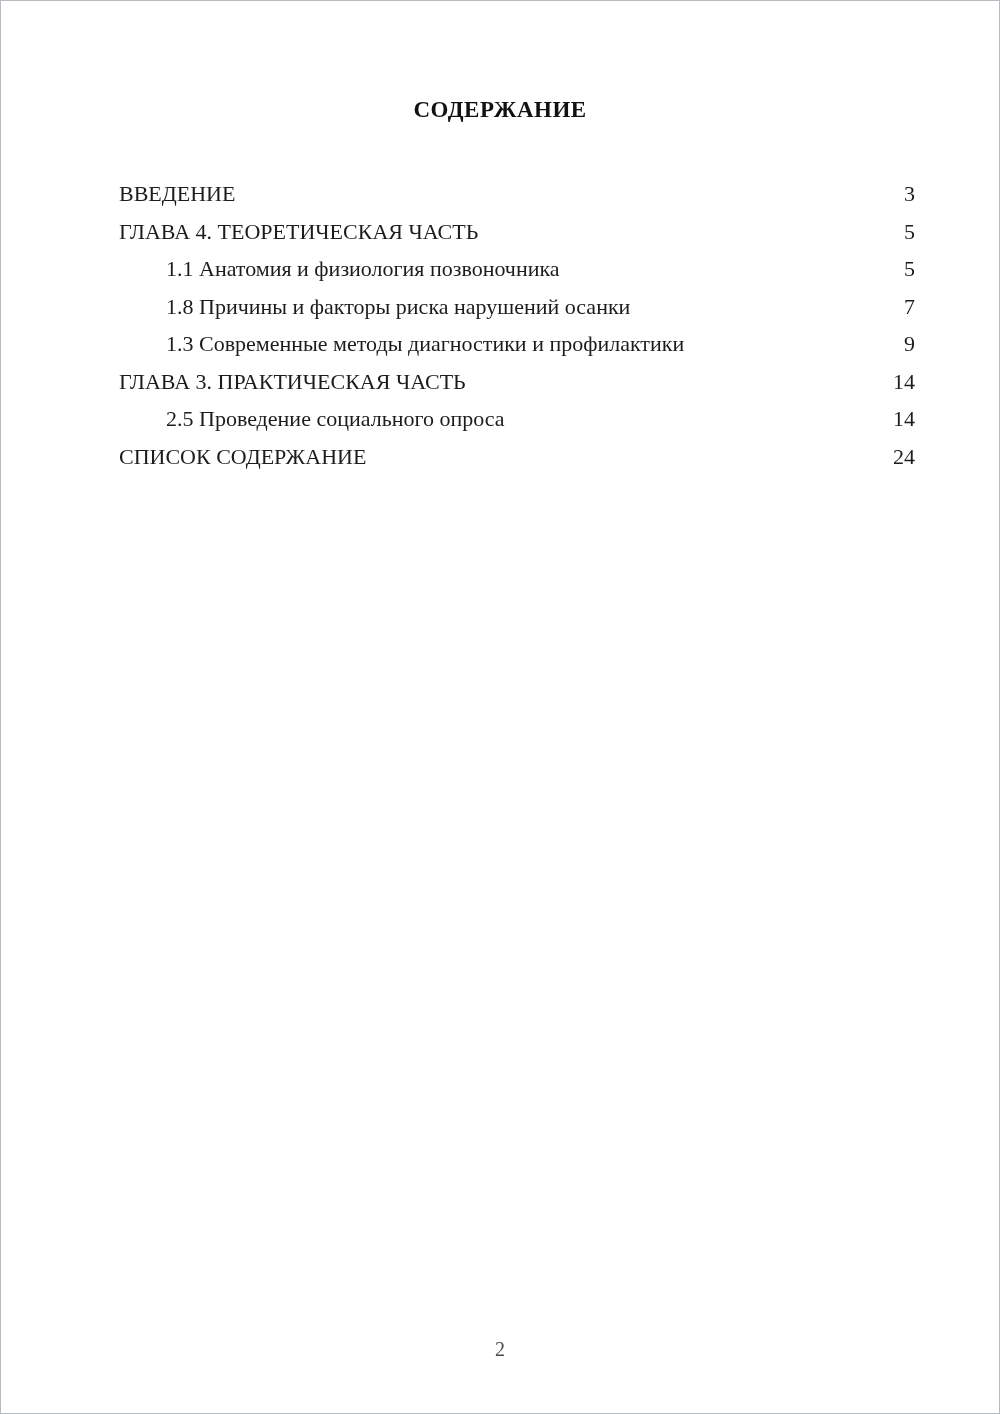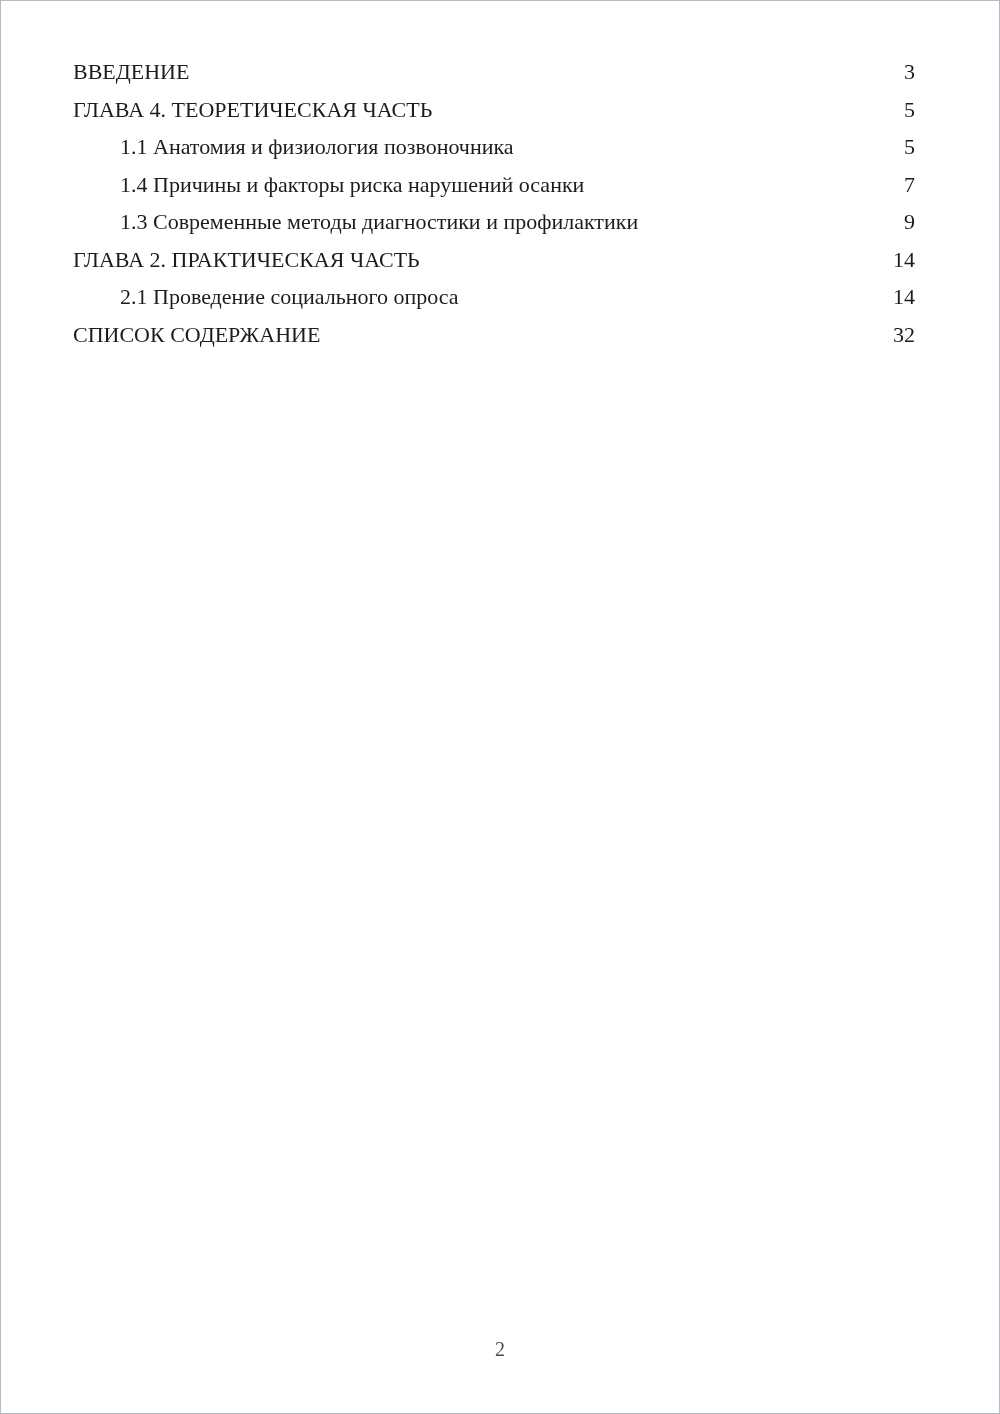--- a/index.html
+++ b/index.html
@@ -20,21 +20,21 @@
   }
   .doc-title {
     margin-top: 96px;
     text-align: center;
     font-size: 23px;
     font-weight: bold;
     letter-spacing: 0.5px;
     color: #111111;
   }
   .toc {
-    margin: 52px 84px 0 72px;
+    margin: 52px 84px 0 118px;
   }
   .toc-row {
     display: flex;
     justify-content: space-between;
     align-items: baseline;
     font-size: 22px;
     line-height: 37.5px;
     white-space: nowrap;
   }
   .toc-row .label {
@@ -57,63 +57,64 @@
     text-align: center;
     font-size: 20px;
     color: #4a4a4a;
   }
 </style>
 </head>
 <body>
 
 <div class="page">
 
+  <div class="doc-title">СОДЕРЖАНИЕ</div>
 
   <div class="toc">
 
     <div class="toc-row level-0">
       <span class="label">ВВЕДЕНИЕ</span>
       <span class="pagenum">3</span>
     </div>
 
     <div class="toc-row level-0">
       <span class="label">ГЛАВА 4. ТЕОРЕТИЧЕСКАЯ ЧАСТЬ</span>
       <span class="pagenum">5</span>
     </div>
 
     <div class="toc-row level-1">
       <span class="label">1.1 Анатомия и физиология позвоночника</span>
       <span class="pagenum">5</span>
     </div>
 
     <div class="toc-row level-1">
-      <span class="label">1.4 Причины и факторы риска нарушений осанки</span>
+      <span class="label">1.8 Причины и факторы риска нарушений осанки</span>
       <span class="pagenum">7</span>
     </div>
 
     <div class="toc-row level-1">
       <span class="label">1.3 Современные методы диагностики и профилактики</span>
       <span class="pagenum">9</span>
     </div>
 
 
     <div class="toc-row level-0">
-      <span class="label">ГЛАВА 2. ПРАКТИЧЕСКАЯ ЧАСТЬ</span>
+      <span class="label">ГЛАВА 3. ПРАКТИЧЕСКАЯ ЧАСТЬ</span>
       <span class="pagenum">14</span>
     </div>
 
     <div class="toc-row level-1">
-      <span class="label">2.1 Проведение социального опроса</span>
+      <span class="label">2.5 Проведение социального опроса</span>
       <span class="pagenum">14</span>
     </div>
 
 
 
     <div class="toc-row level-0">
       <span class="label">СПИСОК СОДЕРЖАНИЕ</span>
-      <span class="pagenum">32</span>
+      <span class="pagenum">24</span>
     </div>
 
   </div>
 
   <div class="footer-pagenum">2</div>
 
 </div>
 
 </body></html>

